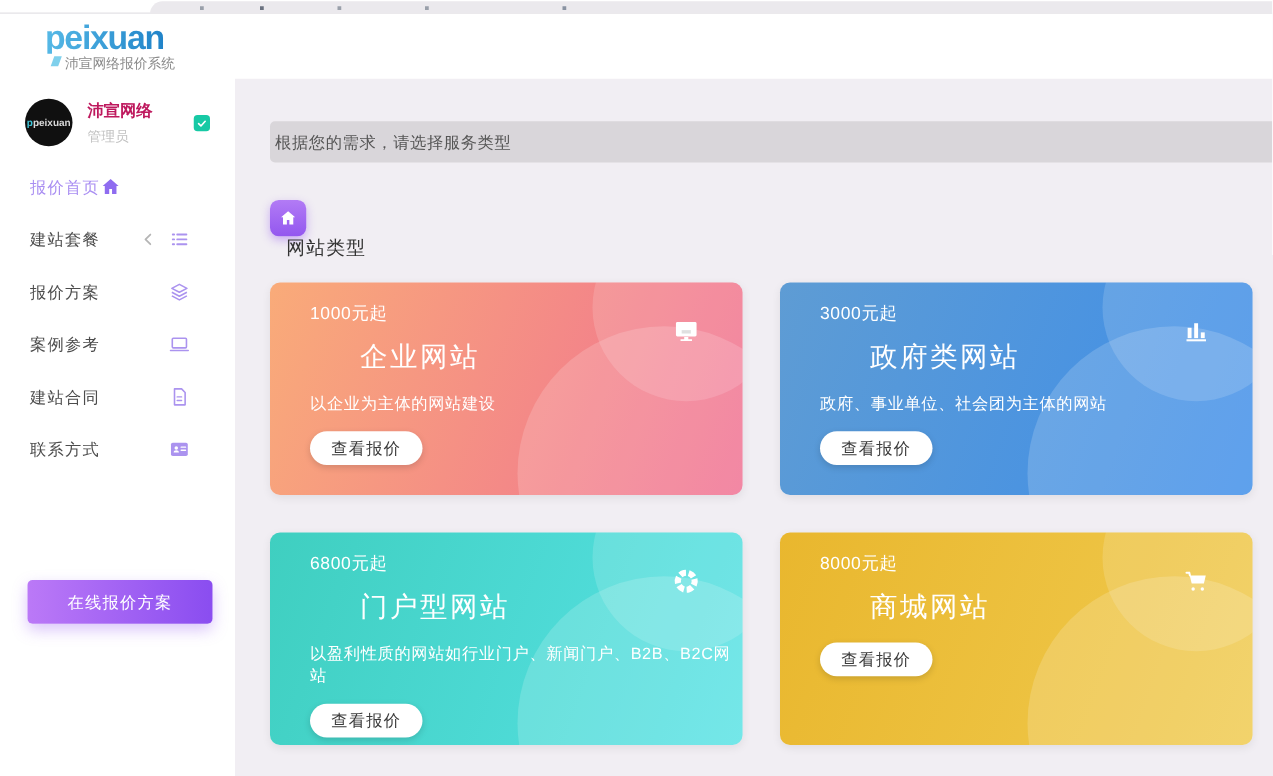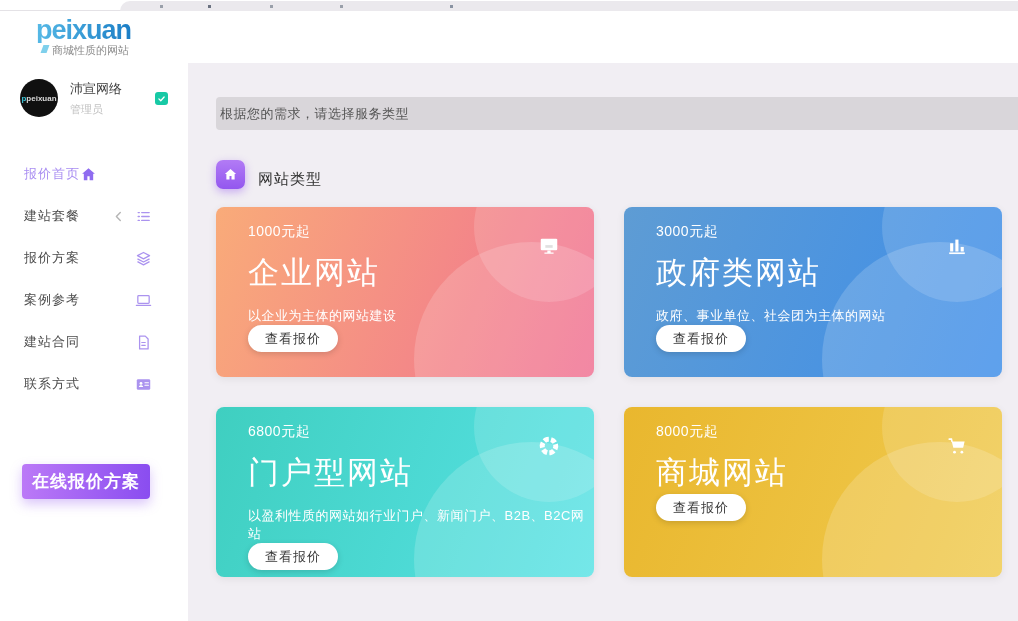--- a/index.html
+++ b/index.html
@@ -23,79 +23,79 @@
 
   .body { display:flex; height:558px; }
 
   
   .sidebar { width:188px; flex-shrink:0; background:#fff; position:relative; }
   .user { display:flex; align-items:center; padding:16px 20px 12px 20px; }
   .avatar { width:38px; height:38px; border-radius:50%; background:#101010; color:#d9d9d9;
     display:flex; align-items:center; justify-content:center; font-size:8px; font-weight:bold; flex-shrink:0; }
   .avatar b { color:#3ec6d8; font-weight:bold; }
   .user-meta { margin-left:12px; }
-  .user-name { font-size:13px; font-weight:normal; color:#404040; }
+  .user-name { font-size:13px; font-weight:bold; color:#be185d; }
   .user-role { font-size:11px; color:#c2c2c2; margin-top:4px; }
   .badge { margin-left:auto; width:13px; height:13px; border-radius:3px; background:#17c9a5;
     display:grid; place-items:center; }
   .badge svg { width:9px; height:9px; }
 
   .nav { margin-top:12px; }
-  .nav-item { height:42px; display:flex; align-items:flex-end; padding:0 36px 0 24px; font-size:13px; color:#4c4c4c; cursor:pointer; }
+  .nav-item { height:42px; display:flex; align-items:flex-start; padding:0 36px 0 24px; font-size:13px; color:#4c4c4c; cursor:pointer; }
   .nav-item .nav-label { letter-spacing:1px; }
   .nav-item .nav-chevron { margin-left:auto; color:#b5b5b5; display:flex; margin-right:8px; }
   .nav-item .nav-icon { color:#ab93ef; display:flex; }
   .nav-item .nav-icon:first-of-type { margin-left:auto; }
   .nav-item.no-chevron .nav-icon { margin-left:auto; }
   .nav-item.active { color:#a98ef2; }
   .nav-item.active .nav-icon { color:#8f6cf0; }
   .nav-icon svg, .nav-chevron svg { width:17px; height:17px; }
 
-  .cta { position:absolute; left:22px; top:401px; width:128px; height:35px; border:none; border-radius:4px;
-    background:linear-gradient(90deg,#bb79f7,#8a4df0); color:#fff; font-size:17px; letter-spacing:1px;
-    box-shadow:0 5px 12px rgba(150,90,240,.35); cursor:pointer; font-family:inherit;font-weight:bold; }
+  .cta { position:absolute; left:22px; top:401px; width:148px; height:35px; border:none; border-radius:4px;
+    background:linear-gradient(90deg,#bb79f7,#8a4df0); color:#fff; font-size:13px; letter-spacing:1px;
+    box-shadow:0 5px 12px rgba(150,90,240,.35); cursor:pointer; font-family:inherit; }
 
   
   .main { flex:1; background:#f1eef3; padding:34px 0 0 28px; overflow:hidden; }
   .notice { height:33px; background:#d9d6da; border-radius:4px 0 0 4px; display:flex; align-items:center;
     padding-left:4px; font-size:13px; color:#555; letter-spacing:0.5px; }
-  .section-head { margin-top:30px; display:flex; align-items:flex-end; }
+  .section-head { margin-top:30px; display:flex; align-items:flex-start;flex-direction:column; }
   .section-icon { width:29px; height:29px; border-radius:7px; background:linear-gradient(180deg,#b27bf5,#9357ef);
     box-shadow:0 3px 8px rgba(150,90,240,.45); display:grid; place-items:center; color:#fff; }
   .section-icon svg { width:15px; height:15px; }
   .section-title { font-size:15px; color:#333; margin-left:13px; letter-spacing:1px; }
 
   .cards { margin-top:18px; display:grid; grid-template-columns:378px 378px; gap:30px 30px; }
   .card { position:relative; height:170px; border-radius:8px; overflow:hidden; color:#fff;
     padding:16px 0 0 32px; box-shadow:0 2px 8px rgba(0,0,0,.07); }
   .card .circle { position:absolute; border-radius:50%; background:rgba(255,255,255,.15); pointer-events:none; }
   .card .c1 { width:150px; height:150px; top:-55px; right:-30px; }
   .card .c2 { width:235px; height:235px; bottom:-100px; right:-55px; background:rgba(255,255,255,.17); }
   .card-icon { position:absolute; top:28px; right:34px; color:#fff; }
   .card-icon svg { width:22px; height:22px; }
   .card-price { font-size:14px; letter-spacing:0.5px; }
-  .card-title { font-size:31px; font-weight:400; margin-top:11px; letter-spacing:2px; }
+  .card-title { font-size:22px; font-weight:400; margin-top:11px; letter-spacing:2px;margin-left:40px; }
   .card-desc { font-size:13px; margin-top:13px; letter-spacing:0.5px; }
-  .card-btn { display:inline-flex; align-items:center; height:27px; padding:0 17px;
+  .card-btn { margin-top:13px; display:inline-flex; align-items:center; height:27px; padding:0 17px;
     border:none; border-radius:14px; background:#fff; color:#3a3a3a; font-size:13px; letter-spacing:1px;
     box-shadow:0 2px 6px rgba(0,0,0,.15); cursor:pointer; position:relative; font-family:inherit; }
 </style>
 </head>
 <body>
 
 <div class="app">
 
   <div class="chrome">
     <div class="omnibox"></div>
   </div>
 
   <div class="header">
     <div class="logo-wrap">
       <div class="logo-text">peixuan</div>
-      <div class="logo-sub">商城性质的网站</div>
+      <div class="logo-sub">沛宣网络报价系统</div>
     </div>
   </div>
 
   <div class="body">
     <div class="sidebar">
       <div class="user">
         <div class="avatar">
             <b>p</b>
             <span>peixuan</span>
           </div>

